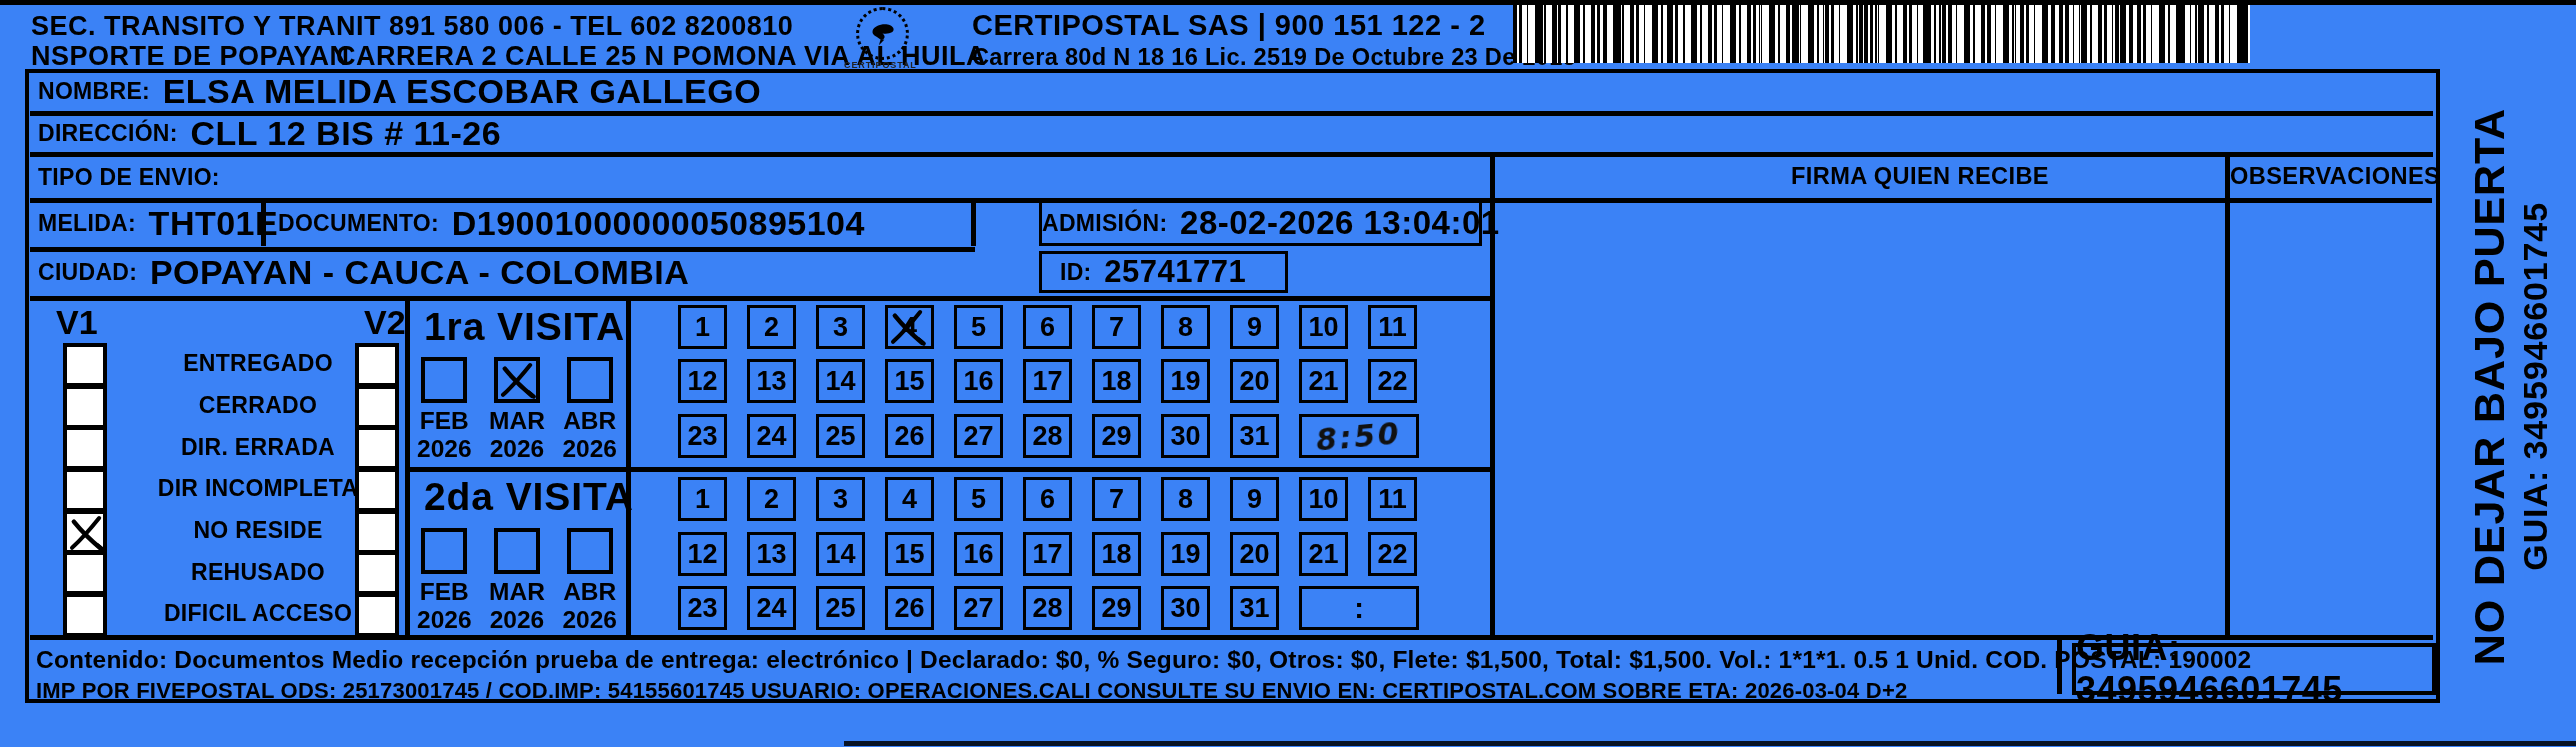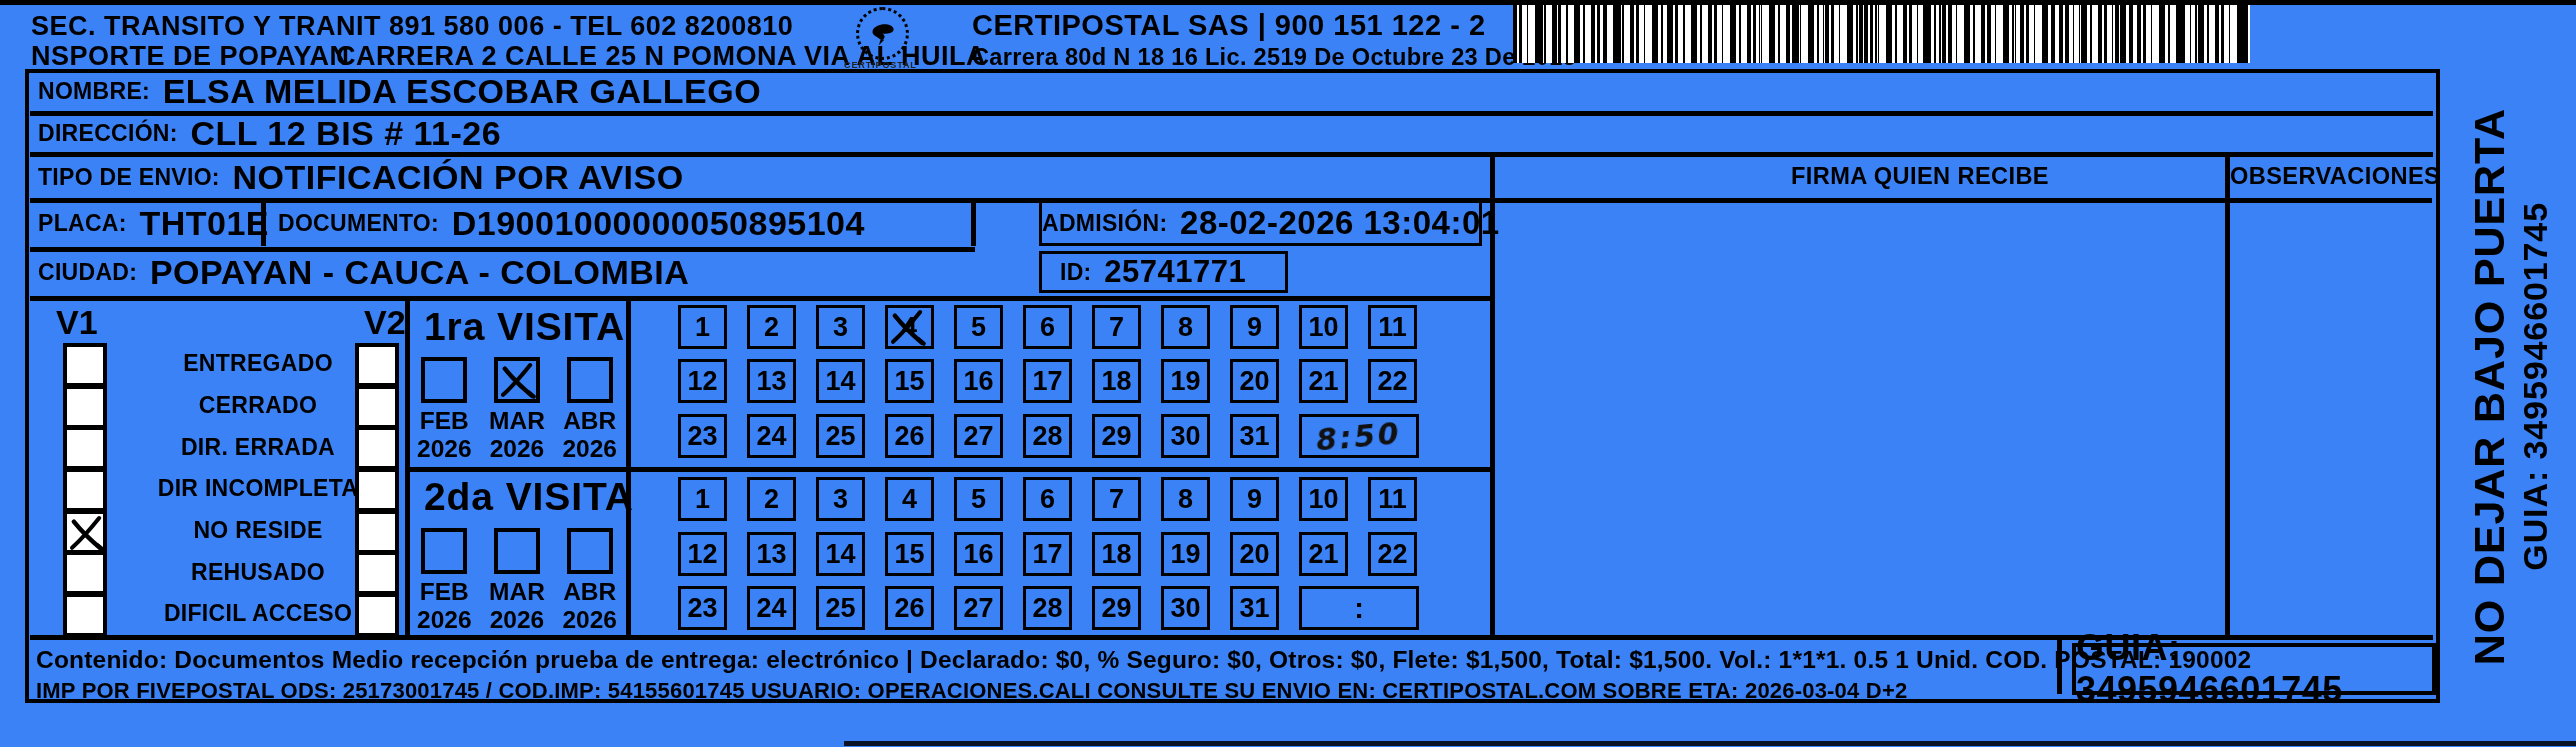--- a/index.html
+++ b/index.html
@@ -93,34 +93,33 @@
   <div class="hl" style="left:30px;top:111px;width:2403px;height:4.5px;"></div>
 
   <div class="abs field" style="left:38px;top:115px;height:36px;">
     <span class="row-label">DIRECCIÓN:</span>
     <span class="row-value">CLL 12 BIS # 11-26</span>
   </div>
   <div class="hl" style="left:30px;top:152px;width:2403px;height:4.5px;"></div>
 
   <div class="abs field" style="left:38px;top:157px;height:40px;">
     <span class="row-label">TIPO DE ENVIO:</span>
-    <span class="row-value">NOTIFICACIÓN POR AVISO</span>
   </div>
   <div class="hl" style="left:30px;top:198px;width:1465px;height:4.5px;"></div>
 
   <div class="vl" style="left:1490px;top:157px;width:4.5px;height:478px;"></div>
   <div class="abs hdr-cell" style="left:1495px;top:163px;width:850px;">FIRMA QUIEN RECIBE</div>
   <div class="vl" style="left:2225px;top:157px;width:4.5px;height:478px;"></div>
   <div class="abs hdr-cell" style="left:2230px;top:163px;width:203px;">OBSERVACIONES</div>
   <div class="hl" style="left:1490px;top:198px;width:942px;height:4.5px;"></div>
   <div class="abs" style="left:1495px;top:202px;width:730px;height:433px;"></div>
   <div class="abs" style="left:2230px;top:202px;width:203px;height:433px;"></div>
 
   <div class="abs field" style="left:38px;top:203px;height:40px;">
-    <span class="row-label">PLACA:</span>
+    <span class="row-label">MELIDA:</span>
     <span class="row-value">THT01E</span>
   </div>
   <div class="vl" style="left:261px;top:202px;width:4.5px;height:44px;"></div>
   <div class="abs field" style="left:278px;top:203px;height:40px;">
     <span class="row-label">DOCUMENTO:</span>
     <span class="row-value">D19001000000050895104</span>
   </div>
   <div class="vl" style="left:971px;top:202px;width:4.5px;height:44px;"></div>
   <div class="hl" style="left:30px;top:247px;width:945px;height:4.5px;"></div>
 

